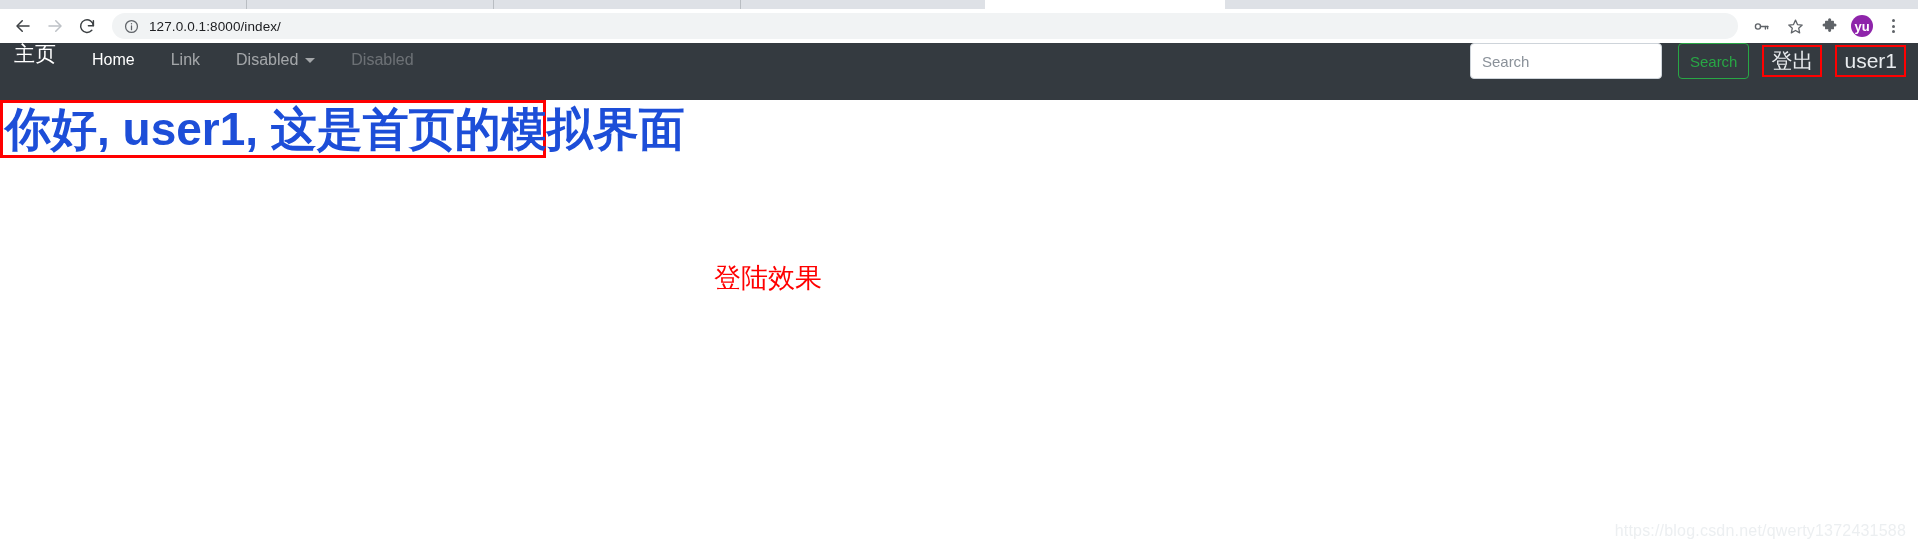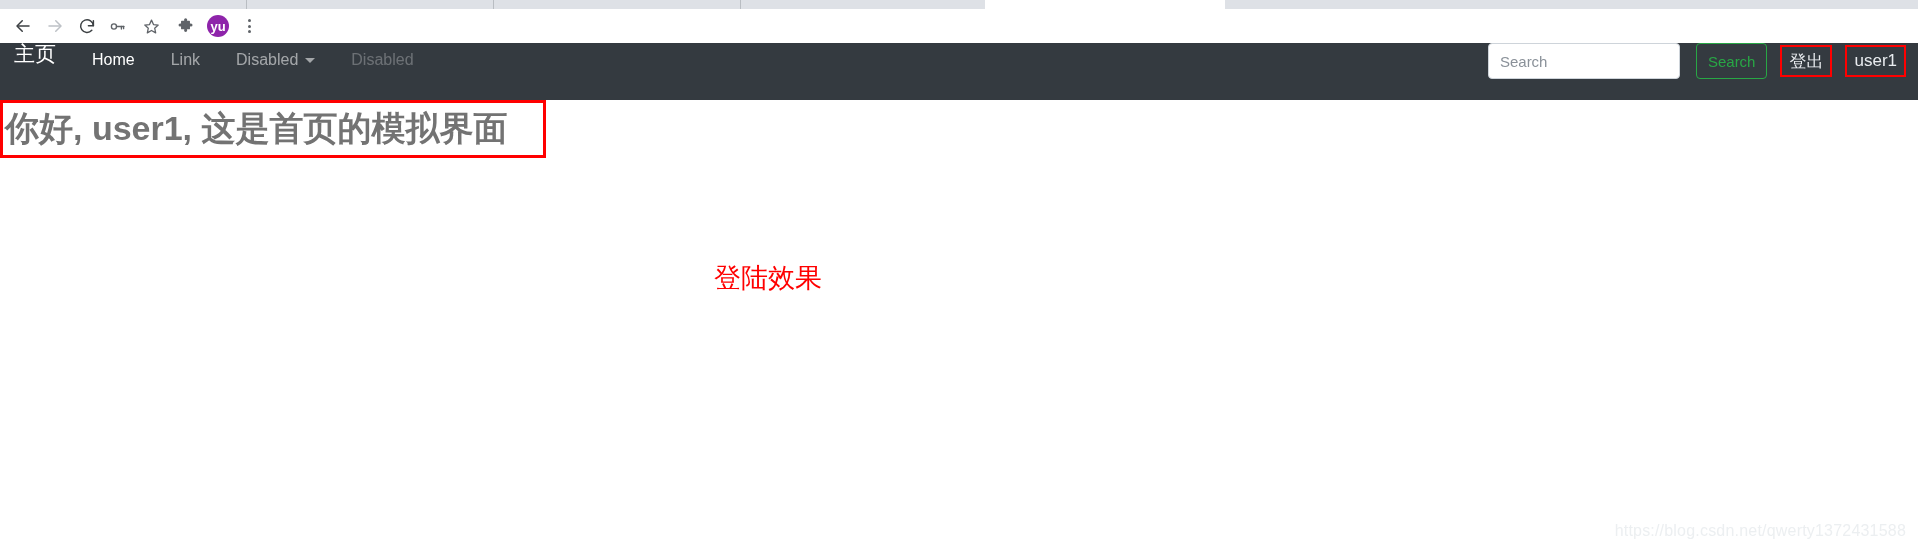--- a/index.html
+++ b/index.html
@@ -206,44 +206,44 @@
 
   .annot-item {
     position: relative;
     margin-left: 9px;
     height: 32px;
     display: flex;
     align-items: center;
     padding: 0 7px;
     border: 2px solid #ff0000;
     color: #e9ecef;
-    font-size: 17px;
+    font-size: 21px;
     cursor: pointer;
     white-space: nowrap;
   }
 
   
   .content { position: relative; background: #ffffff; }
 
   .greeting-box {
     position: absolute;
     left: 0;
     top: 0;
     width: 546px;
     height: 58px;
     border: 3px solid #ff0000;
     display: flex;
     align-items: center;
     padding-left: 2px;
     background: #ffffff;
   }
   .greeting-text {
-    font-size: 34px;
+    font-size: 46px;
     line-height: 1.05;
-    color: #737373;
+    color: #1d4ed8;
     white-space: nowrap;
   }
 
   .annot-note {
     position: absolute;
     left: 714px;
     top: 160px;
     color: #ff0000;
     font-size: 27px;
     white-space: nowrap;
@@ -289,20 +289,30 @@
         </svg>
       </div>
       <div class="icon-btn">
         <svg width="18" height="18" viewBox="0 0 24 24" fill="none" stroke="#3c4043" stroke-width="2" stroke-linecap="round" stroke-linejoin="round">
           <path d="M20.5 11.5a8.5 8.5 0 1 0-2.1 6.3"></path>
           <polyline points="20.5,5 20.5,11.8 13.9,11.8"></polyline>
         </svg>
       </div>
     </div>
 
+    <div class="omnibox">
+      <span class="info-icon">
+        <svg width="15" height="15" viewBox="0 0 24 24" fill="none" stroke="#5f6368" stroke-width="2">
+          <circle cx="12" cy="12" r="9.5"></circle>
+          <line x1="12" y1="11" x2="12" y2="17" stroke-linecap="round"></line>
+          <circle cx="12" cy="7.6" r="1.1" fill="#5f6368" stroke="none"></circle>
+        </svg>
+      </span>
+      <span class="url-text">127.0.0.1:8000/index/</span>
+    </div>
 
     <div class="toolbar-right">
       <div class="icon-btn">
         <svg width="17" height="17" viewBox="0 0 24 24" fill="none" stroke="#5f6368" stroke-width="1.9" stroke-linecap="round" stroke-linejoin="round">
           <circle cx="7" cy="12" r="3.6"></circle>
           <line x1="10.6" y1="12" x2="21" y2="12"></line>
           <line x1="17.5" y1="12" x2="17.5" y2="15.6"></line>
           <line x1="20.6" y1="12" x2="20.6" y2="15"></line>
         </svg>
       </div>

